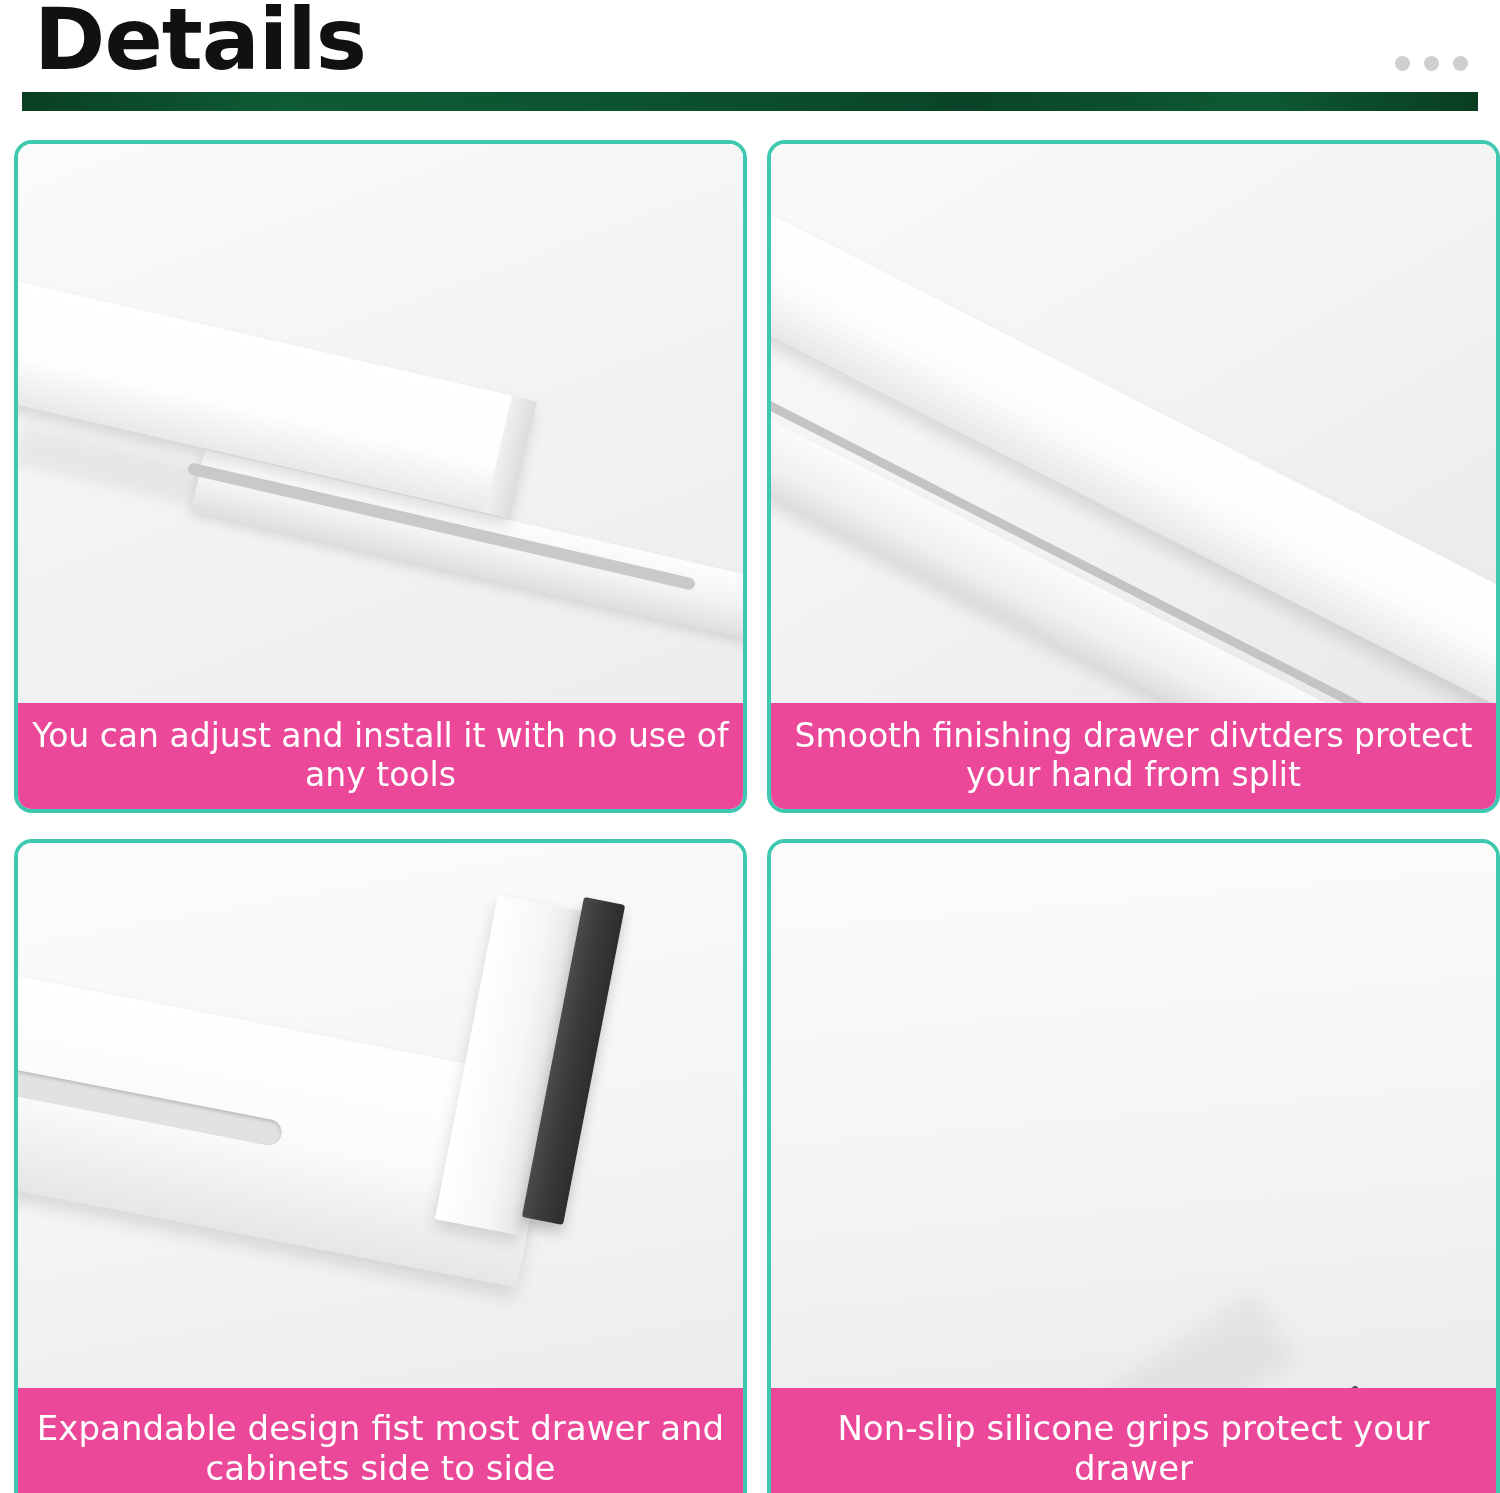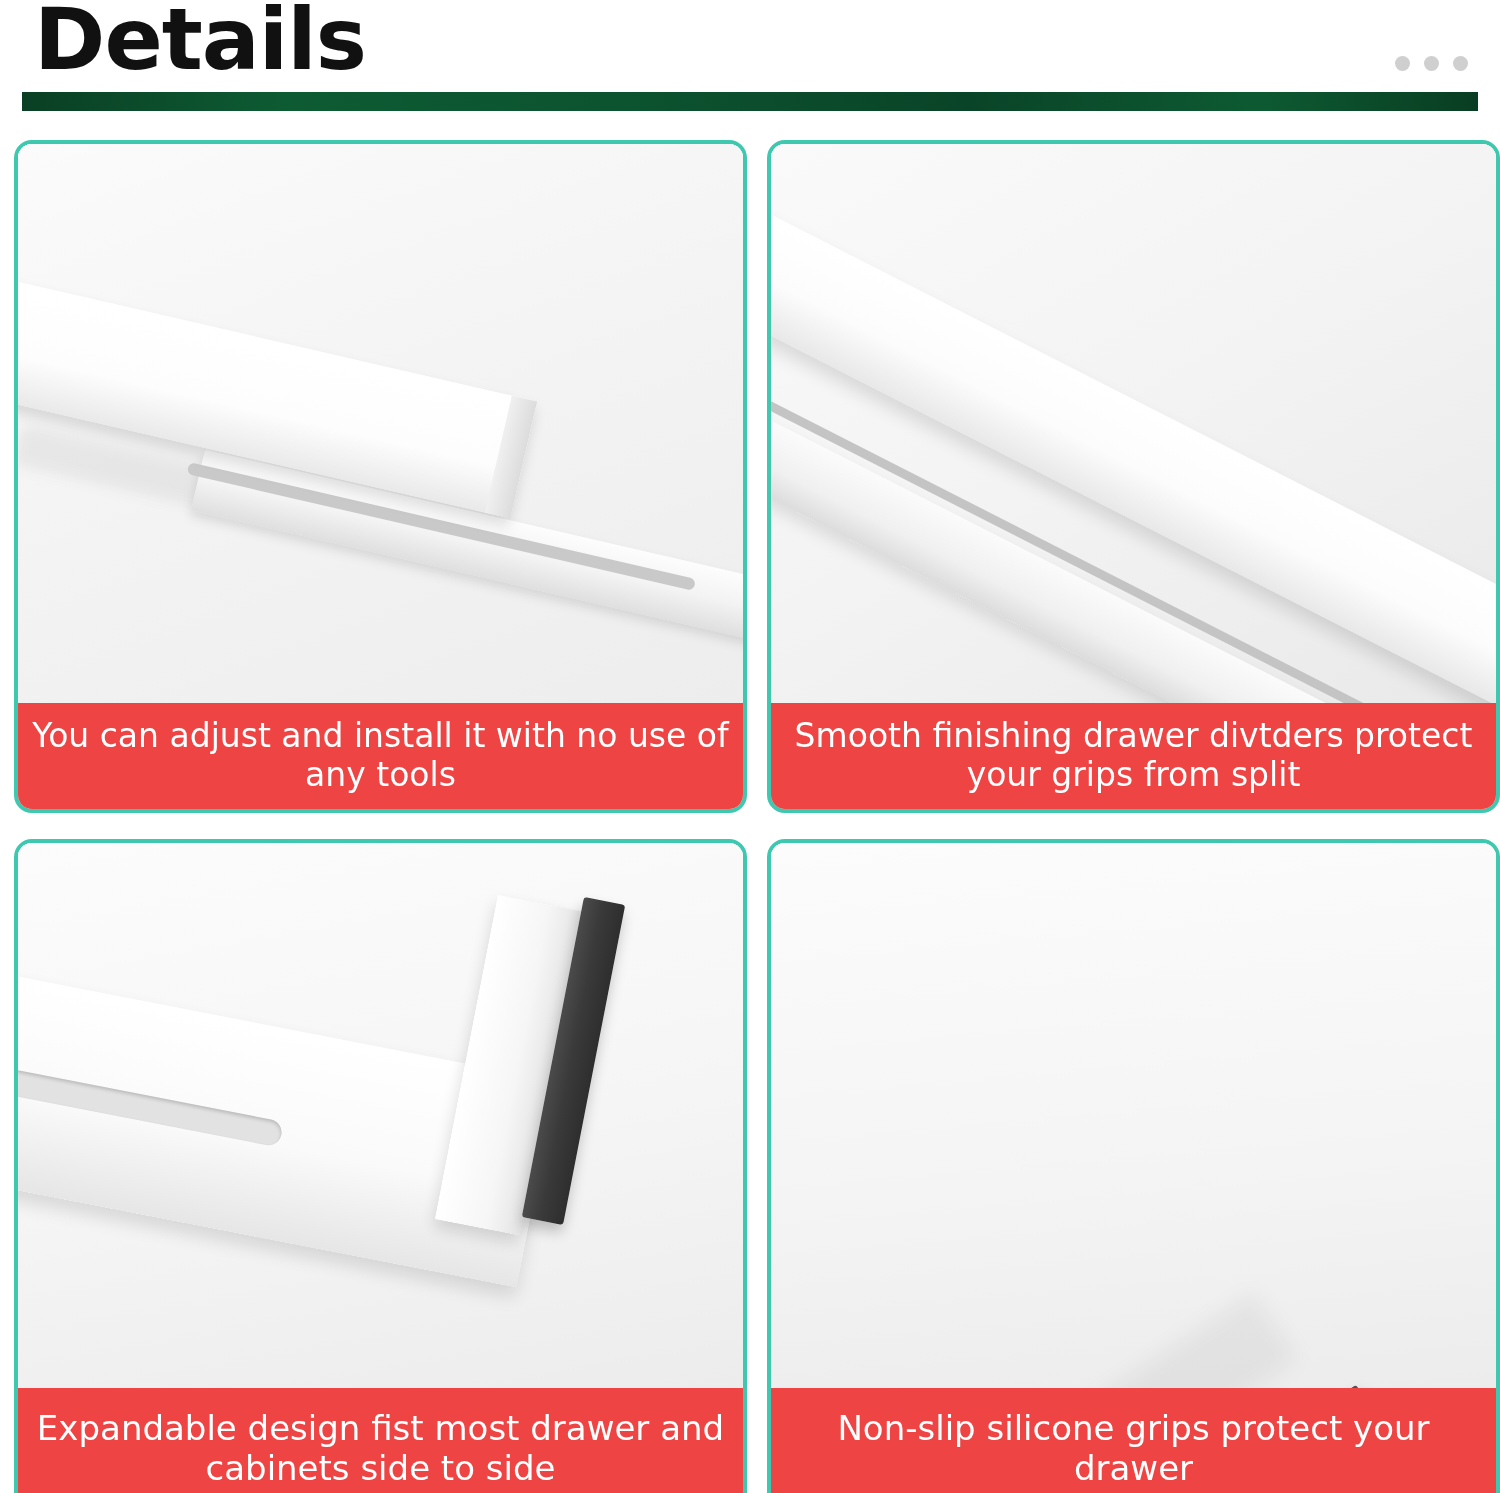--- a/index.html
+++ b/index.html
@@ -88,21 +88,21 @@
     left: 0; right: 0; top: 0;
     bottom: 106px;
     overflow: hidden;
     background: #f2f2f2;
   }
 
   .caption {
     position: absolute;
     left: 0; right: 0; bottom: 0;
     height: 106px;
-    background: #ef4444;
+    background: #ec4899;
     color: #ffffff;
     display: flex;
     align-items: center;
     justify-content: center;
     text-align: center;
     font-size: 33px;
     line-height: 1.18;
     padding: 0 12px;
     box-sizing: border-box;
     font-family: "DejaVu Sans", sans-serif;
@@ -295,21 +295,21 @@
       <div class="caption">You can adjust and install it with no use of any tools</div>
     </div>
 
     <div class="card">
       <div class="photo">
         <div class="p2-bg"></div>
         <div class="p2-bar2"></div>
         <div class="p2-groove"></div>
         <div class="p2-bar"></div>
       </div>
-      <div class="caption">Smooth finishing drawer divtders protect your grips from split</div>
+      <div class="caption">Smooth finishing drawer divtders protect your hand from split</div>
     </div>
 
     <div class="card bottom">
       <div class="photo">
         <div class="p3-bg"></div>
         <div class="p3-body">
           <div class="p3-slot"></div>
         </div>
         <div class="p3-cap"></div>
         <div class="p3-grip"></div>

